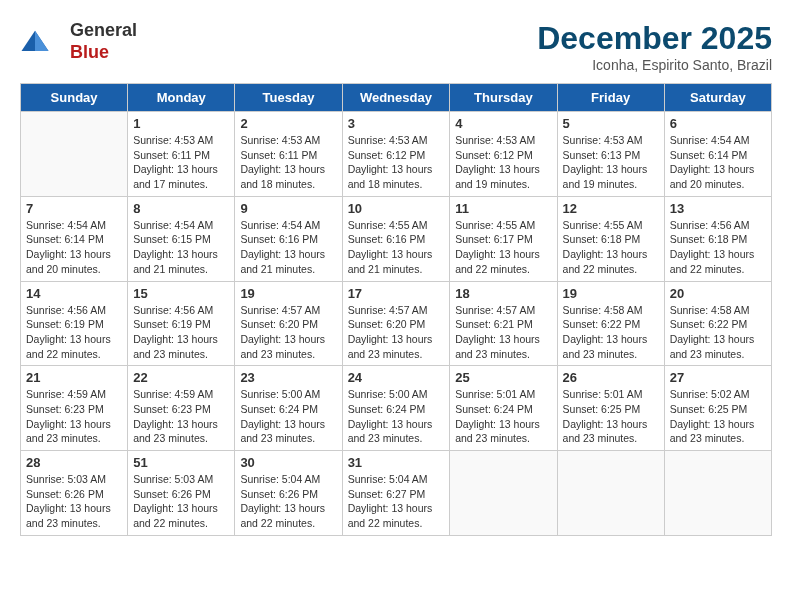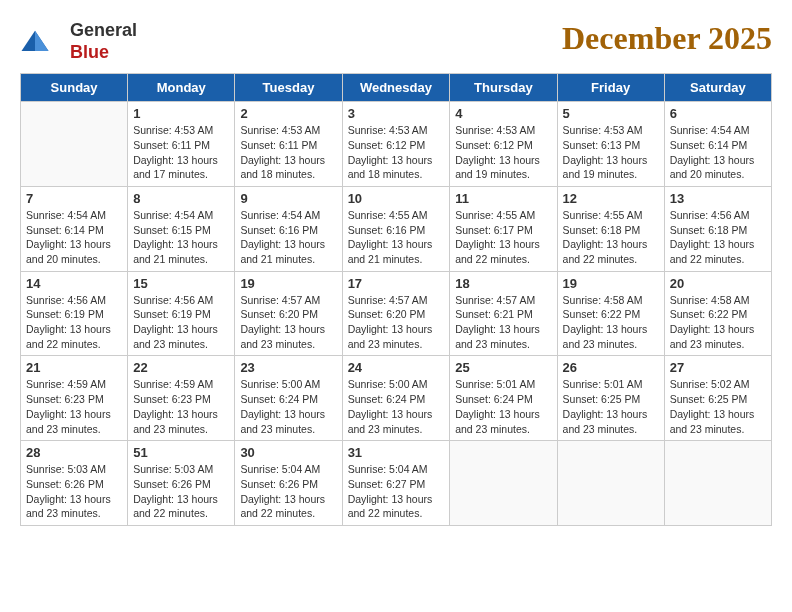--- a/index.html
+++ b/index.html
@@ -33,22 +33,21 @@
       width: 30px;
       height: 30px;
       margin-right: 4px;
     }
     .title-block {
       text-align: right;
     }
     .month-title {
       font-size: 32px;
       font-weight: bold;
-      color: #a16207;
-      font-family: Liberation Serif, serif;
+      color: #0c4a6e;
     }
     .subtitle {
       font-size: 14px;
       color: #555;
     }
     .calendar {
       width: 100%;
       border-collapse: collapse;
       border: 1px solid #ccc;
     }
@@ -96,20 +95,21 @@
       <polygon points="20,5 38,32 2,32" fill="#1a5faa"></polygon>
       <polygon points="20,5 38,32 20,32" fill="#4a90d9"></polygon>
     </svg>
     <div class="logo-text">
       <span class="general">General</span>
       <span class="blue">Blue</span>
     </div>
   </div>
   <div class="title-block">
     <div class="month-title">December 2025</div>
+    <div class="subtitle">Iconha, Espirito Santo, Brazil</div>
   </div>
 </div>
 
 <table class="calendar">
   <thead>
     <tr>
     <th>Sunday</th>
         <th>Monday</th>
         <th>Tuesday</th>
         <th>Wednesday</th>

